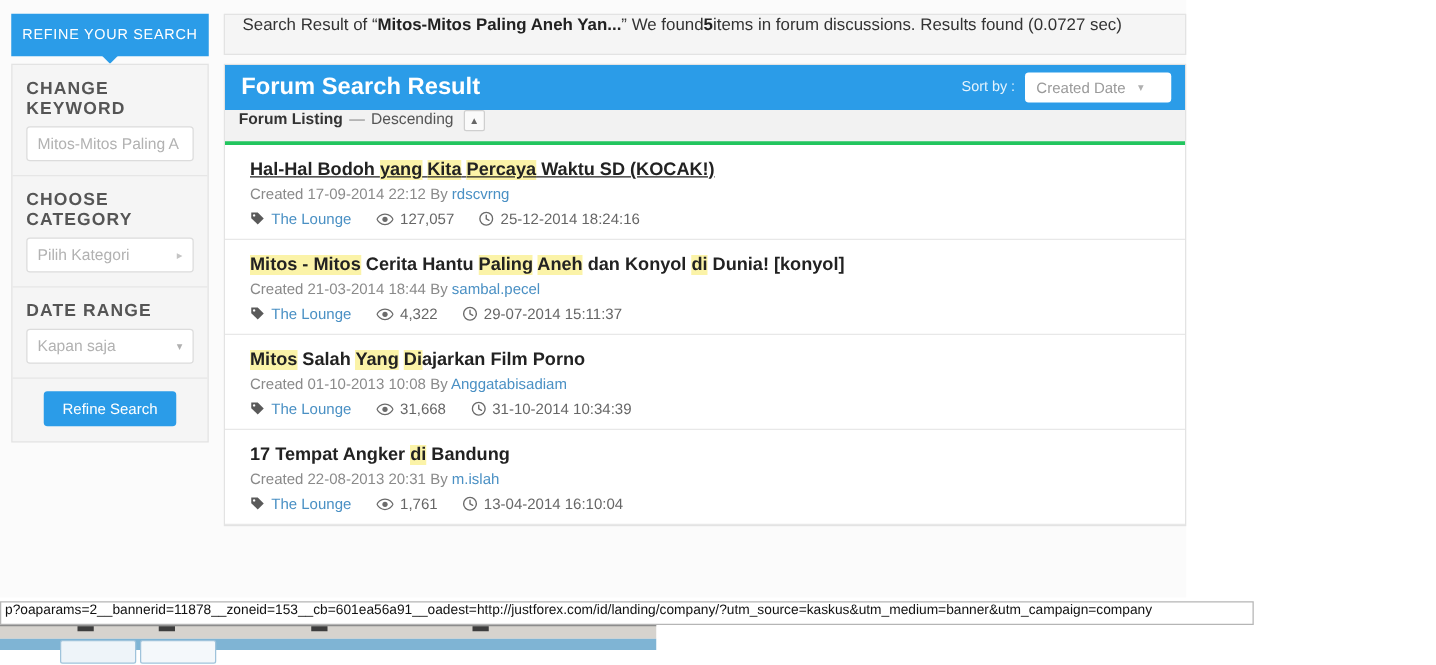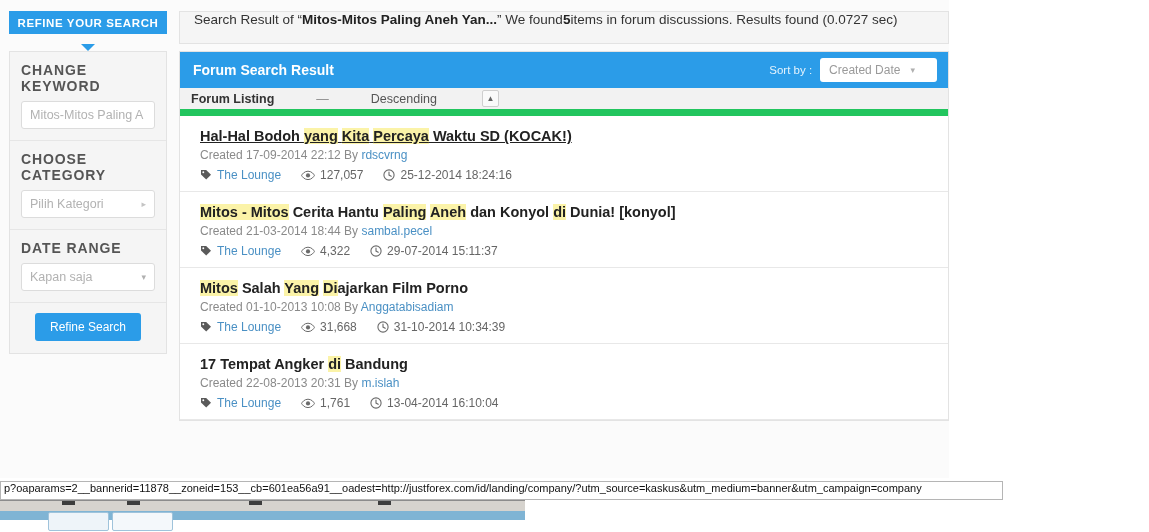--- a/index.html
+++ b/index.html
@@ -24,25 +24,25 @@
 
   
   .topbar {
     position: absolute;
     left: 0; top: 11px;
     width: 949px; height: 33px;
   }
   .refine-tab {
     position: absolute;
     left: 9px; top: 0;
-    width: 158px; height: 23px;
+    width: 158px; height: 34px;
     background: #2b9ce8;
     color: #ffffff;
     font-size: 11.5px;
-    font-weight: bold;
+    font-weight: normal;
     letter-spacing: 0.6px;
     display: flex;
     align-items: center;
     justify-content: center;
     cursor: pointer;
   }
   .refine-tab-arrow {
     position: absolute;
     left: 81px; top: 33px;
     width: 0; height: 0;
@@ -134,21 +134,21 @@
   .panel-header {
     height: 36px;
     background: #2b9ce8;
     display: flex;
     align-items: center;
     justify-content: space-between;
     padding: 0 11px 0 13px;
   }
   .panel-title {
     color: #ffffff;
-    font-size: 14px;
+    font-size: 19px;
     font-weight: bold;
     text-align: center;
   }
   .sortby-wrap { display: flex; align-items: center; }
   .sortby-label {
     color: #e4f3fd;
     font-size: 11.5px;
     margin-right: 8px;
   }
   .sortby-select {
@@ -162,27 +162,26 @@
     padding: 0 22px 0 9px;
     font-size: 12px;
     color: #9a9a9a;
     cursor: pointer;
   }
   .sortby-select .sel-caret-down { margin-left: 10px; }
 
   .listing-bar {
     height: 28px;
     background: #f2f2f2;
-    border-bottom: 7px solid #22c55e;
-    display: flex;
-    align-items: center;
+    border-bottom: 3px solid #22c55e;
+    display: flex;
+    align-items: flex-start;
     padding-left: 11px;
     font-size: 12.5px;
     color: #555555;
-    gap: 37px;
   }
   .listing-bar b { color: #333333; font-weight: bold; }
   .listing-dash { margin: 0 5px; color: #888888; }
   .sort-toggle {
     margin-left: 8px;
     width: 17px; height: 17px;
     border: 1px solid #cfcfcf;
     border-radius: 2px;
     background: #fafafa;
     display: inline-flex;

